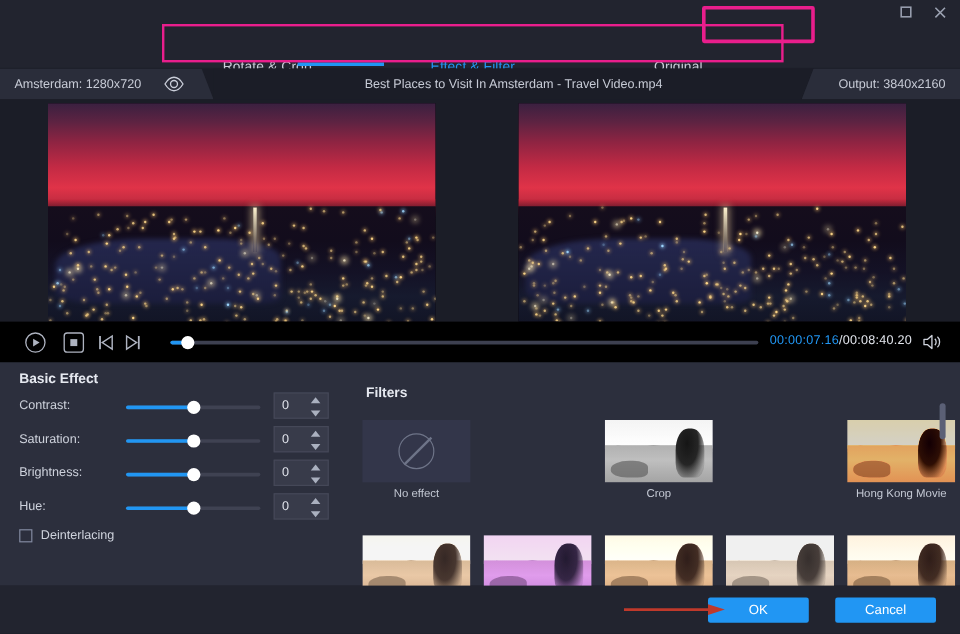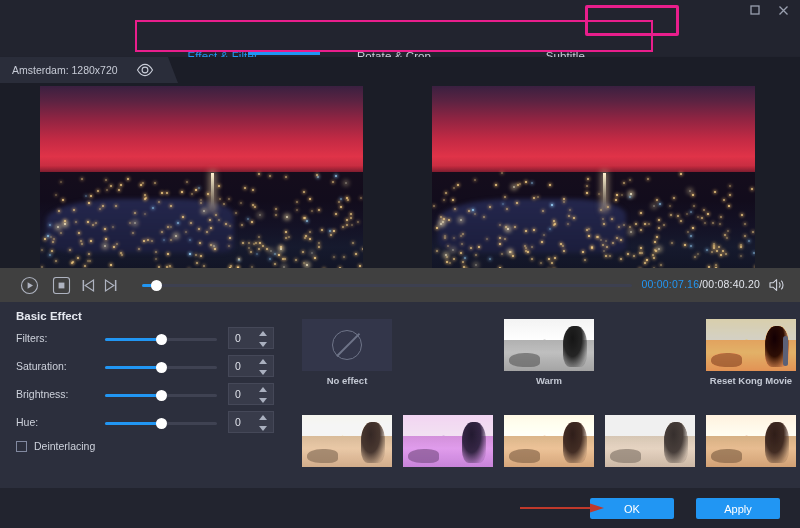--- a/index.html
+++ b/index.html
@@ -140,21 +140,21 @@
   .tower {
     position: absolute; left: 53%; top: 48%;
     width: 3px; height: 20%;
     background: linear-gradient(180deg, #fff3cf, rgba(255,220,160,.25));
     box-shadow: 0 0 6px 2px rgba(255,225,170,.5);
   }
 
   
   .transport {
     position: absolute; left: 0; top: 268px; width: 800px; height: 34px;
-    background: #404040;
+    background: #000000;
   }
   .tbtn {
     position: absolute; top: 8px;
     width: 19px; height: 19px;
     color: #aeb3c0; cursor: pointer;
   }
   .tbtn svg { display: block; }
   .tbtn.play { left: 20px; }
   .tbtn.stop { left: 52px; }
   .tbtn.prev { left: 79px; }
@@ -259,22 +259,22 @@
     display: flex; align-items: center; justify-content: center;
   }
 
   
   .filters {
     position: absolute; left: 292px; top: 0;
     width: 508px; height: 186px; margin-top: 12px;
   }
   .filters .sec-title { left: 13px; top: 8px; }
   .fgrid {
-    position: absolute; left: 10px; top: 5px;
-    width: 480px; height: 120px; font-weight: bold;
+    position: absolute; left: 10px; top: 36px;
+    width: 480px; height: 120px;
   }
   .fcell {
     position: absolute;
     width: 90px;
     cursor: pointer;
   }
   .fthumb {
     width: 90px; height: 52px;
     overflow: hidden; position: relative;
     background: #33364a;
@@ -387,37 +387,43 @@
       <div class="wbtn">
         <svg width="13" height="13" viewBox="0 0 13 13">
           <path d="M2.5 2.5 L10.5 10.5 M10.5 2.5 L2.5 10.5" stroke="currentColor" stroke-width="1.3" fill="none"></path>
         </svg>
       </div>
     </div>
   </div>
 
   <div class="tabbar">
     <div class="tabs">
+      <div class="tab">Rotate &amp; Crop</div>
       <div class="tab active">Effect &amp; Filter</div>
-      <div class="tab">Rotate &amp; Crop</div>
-      <div class="tab">Subtitle</div>
+      <div class="tab">Original</div>
     </div>
   </div>
   <div class="tabunderline"></div>
   <div class="tabhighlight"></div>
 
   <div class="infobar">
     <div class="info-left">
       <span class="lbl">Amsterdam: 1280x720</span>
     </div>
     <div class="eye-icon">
       <svg width="18" height="18" viewBox="0 0 18 18">
         <path d="M1.5 9 C4 4.8 7 3.4 9 3.4 C11 3.4 14 4.8 16.5 9 C14 13.2 11 14.6 9 14.6 C7 14.6 4 13.2 1.5 9 Z" fill="none" stroke="currentColor" stroke-width="1.1"></path>
         <circle cx="9" cy="9" r="2.9" fill="none" stroke="currentColor" stroke-width="1.1"></circle>
       </svg>
+    </div>
+    <div class="info-center">
+      <span class="ttl">Best Places to Visit In Amsterdam - Travel Video.mp4</span>
+    </div>
+    <div class="info-right">
+      <span class="lbl">Output: 3840x2160</span>
     </div>
   </div>
 
   <div class="previewzone">
     <div class="preview left">
       <div class="citysky"></div>
       <div class="cityband"></div>
       <div class="cityground"></div>
       <div class="water"></div>
       <div class="tower"></div>
@@ -935,21 +941,21 @@
       </svg>
     </div>
   </div>
 
   <div class="lower">
 
     <div class="basic">
       <div class="sec-title">Basic Effect</div>
 
       <div class="row" style="top:26px">
-        <span class="rlabel">Filters:</span>
+        <span class="rlabel">Contrast:</span>
         <div class="slider">
           <div class="sfill" style="width:56px"></div>
           <div class="sthumb" style="left:51px"></div>
         </div>
         <div class="spin">
           <span class="sval">0</span>
           <span class="arrows">
             <span class="up"></span>
             <span class="dn"></span>
           </span>
@@ -1024,35 +1030,35 @@
         <div class="fcell tn-gray" style="left:202px; top:0px">
           <div class="fthumb">
             <div class="dt">
                 <div class="sky"></div>
                 <div class="ridge"></div>
                 <div class="gnd"></div>
                 <div class="rock"></div>
                 <div class="fig"></div>
               </div>
           </div>
-          <div class="flabel">Warm</div>
+          <div class="flabel">Crop</div>
         </div>
 
 
         <div class="fcell tn-hk" style="left:404px; top:0px">
           <div class="fthumb">
             <div class="dt">
                 <div class="sky"></div>
                 <div class="ridge"></div>
                 <div class="gnd"></div>
                 <div class="rock"></div>
                 <div class="fig"></div>
               </div>
           </div>
-          <div class="flabel">Reset Kong Movie</div>
+          <div class="flabel">Hong Kong Movie</div>
         </div>
 
         <div class="fcell tn-r1" style="left:0px; top:96px">
           <div class="fthumb">
             <div class="dt">
                 <div class="sky"></div>
                 <div class="ridge"></div>
                 <div class="gnd"></div>
                 <div class="rock"></div>
                 <div class="fig"></div>
@@ -1106,21 +1112,21 @@
       </div>
 
       <div class="fscroll">
         <div class="fthumbbar"></div>
       </div>
     </div>
   </div>
 
   <div class="footer">
     <button class="bluebtn ok">OK</button>
-    <button class="bluebtn cancel">Apply</button>
+    <button class="bluebtn cancel">Cancel</button>
   </div>
   <div class="okhighlight"></div>
   <svg class="arrow" viewBox="0 0 88 12">
     <line x1="0" y1="6" x2="72" y2="6" stroke="#c0392b" stroke-width="2.2"></line>
     <path d="M70 1.5 L84 6 L70 10.5 Z" fill="#c0392b"></path>
   </svg>
 
 </div>
 
 </body></html>

